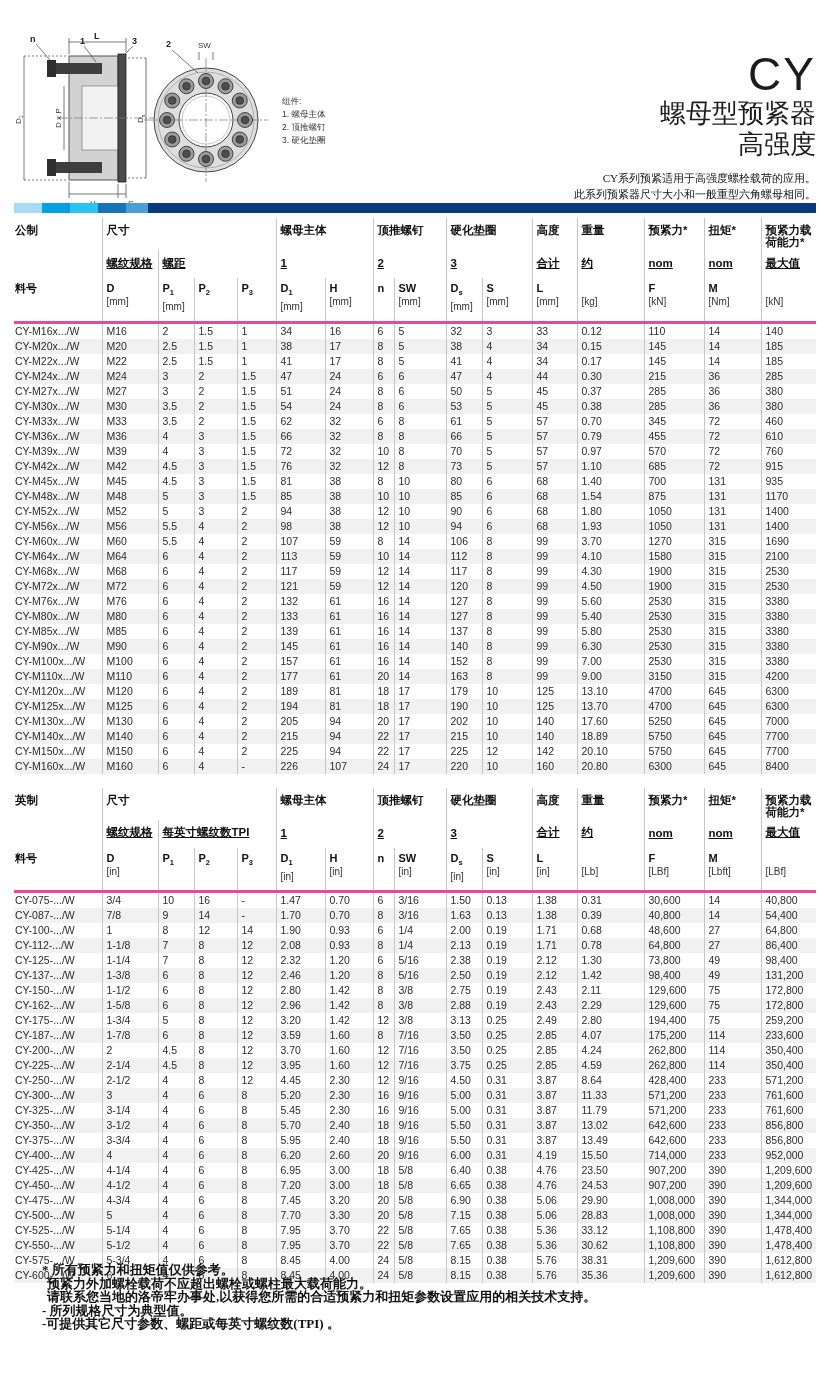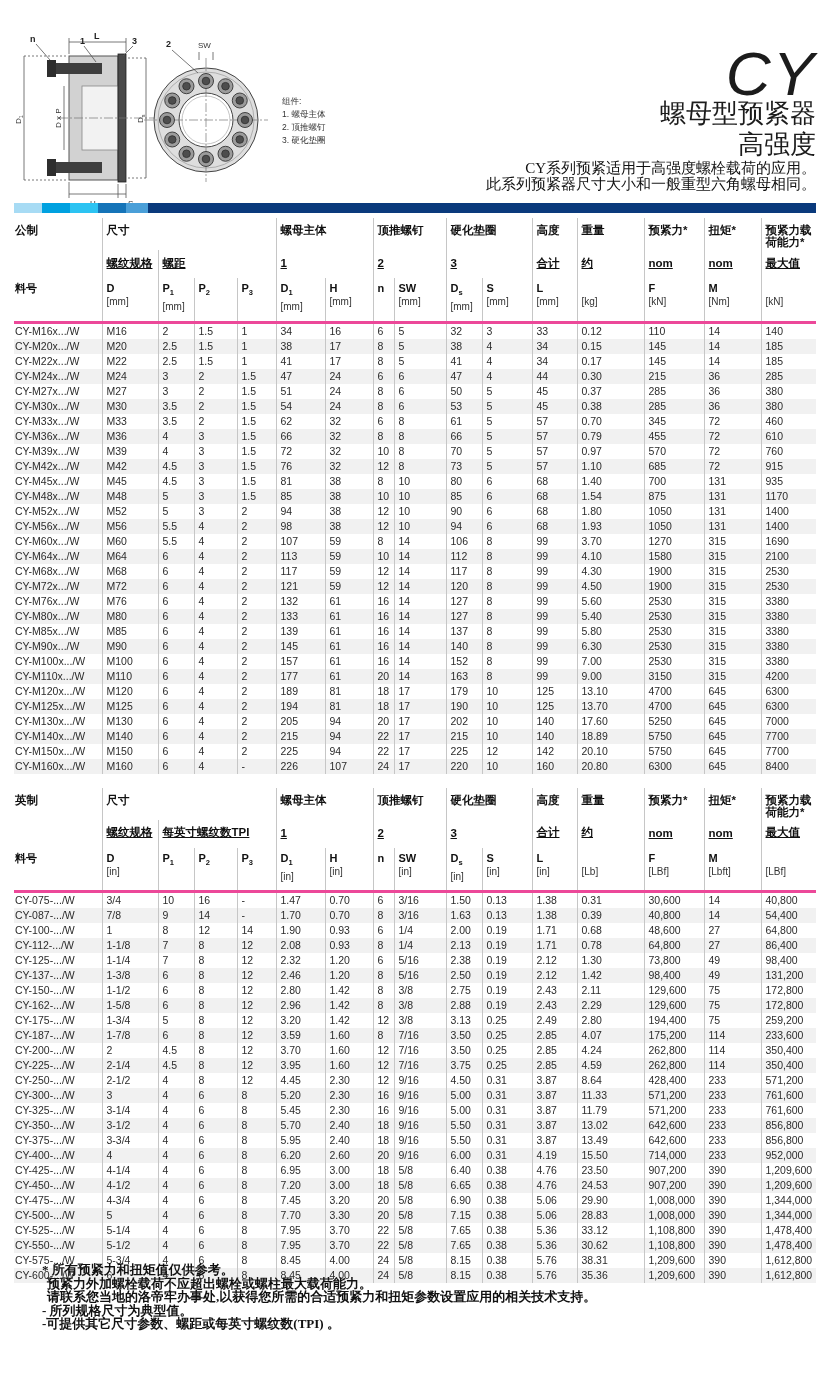--- a/index.html
+++ b/index.html
@@ -6,23 +6,23 @@
   body { background: #ffffff; font-family: "Liberation Sans", sans-serif; }
   .page { position: relative; width: 830px; height: 1378px; background: #fff; overflow: hidden; }
 
   
   .top-section { position: absolute; top: 0; left: 14px; width: 802px; height: 203px; }
   .drawing-svg { position: absolute; left: 0; top: 28px; width: 400px; height: 180px; }
   .legend { position: absolute; left: 268px; top: 95px; font-size: 8.5px; line-height: 13px; color: #333; }
   .legend .legend-line { white-space: nowrap; }
 
   .title-block { position: absolute; right: 0; top: 50px; text-align: right; color: #1c1c1c; }
-  .series-title { font-size: 62px; font-weight: 300; letter-spacing: 2px; line-height: 48px; font-style: italic; }
+  .series-title { font-size: 46px; font-weight: 300; letter-spacing: 2px; line-height: 48px; }
   .subtitle { font-size: 26px; font-weight: 400; line-height: 31px; }
-  .description { font-family: "Liberation Serif", serif; font-size: 15px; line-height: 16px; color: #111; }
+  .description { margin-top: 10px; font-family: "Liberation Serif", serif; font-size: 11px; line-height: 16px; color: #111; }
 
   
   .accent-bar { position: absolute; top: 203px; left: 14px; width: 802px; height: 10px; display: flex; }
   .accent-bar .seg { height: 100%; }
   .accent-bar .seg-fill { flex: 1; }
 
   
   .tables-wrap { position: absolute; top: 218px; left: 14px; width: 802px; }
   table.spec { border-collapse: collapse; table-layout: fixed; width: 802px; color: #2b2b2b; }
   table.spec th, table.spec td { border-left: 1px solid #c6c6c6; }

